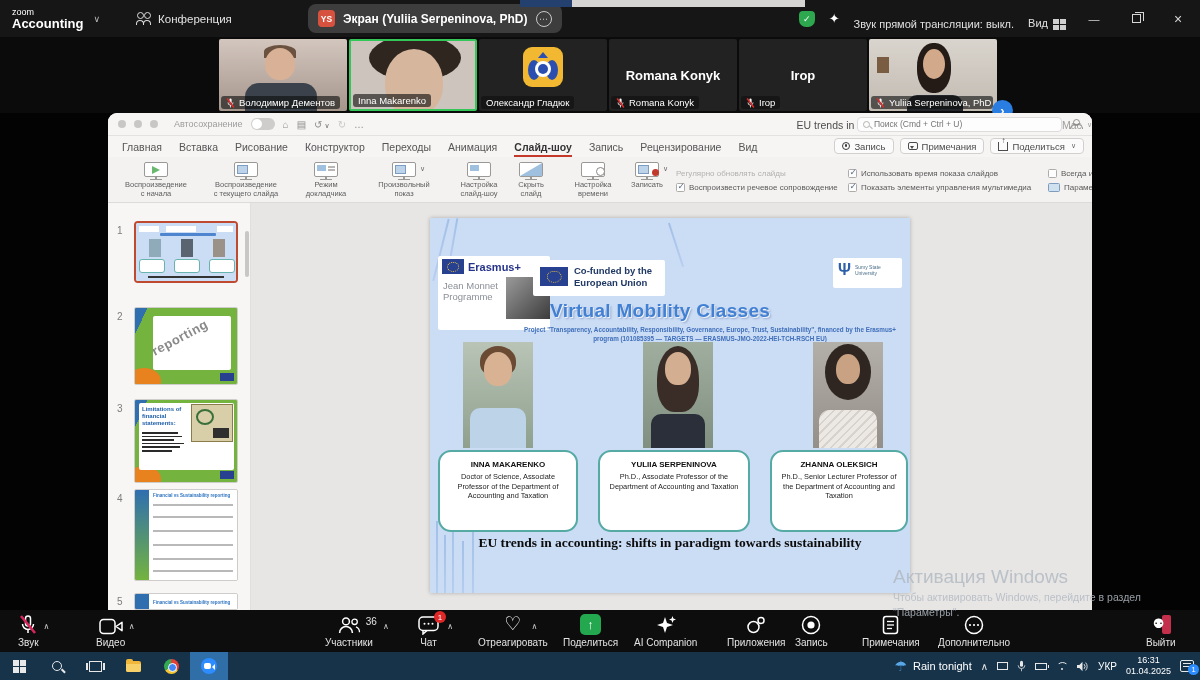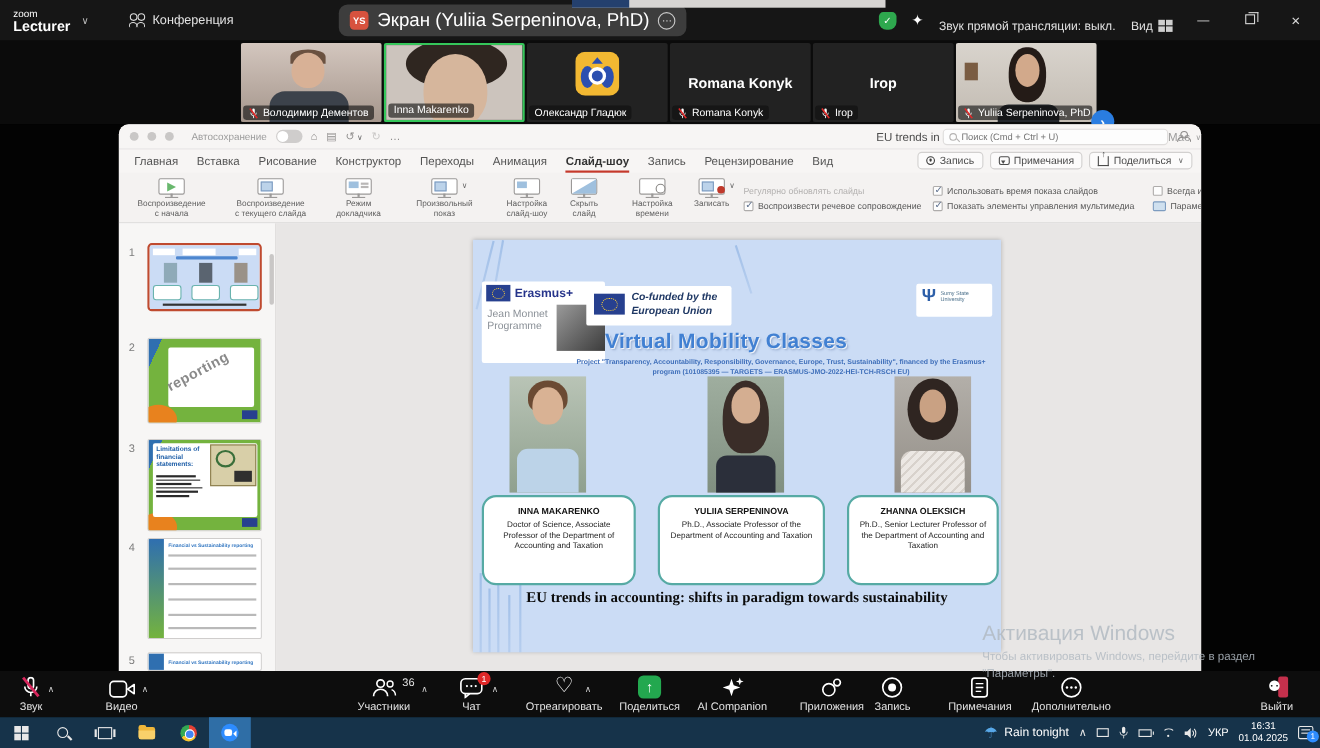--- a/index.html
+++ b/index.html
@@ -14,21 +14,21 @@
   .brand .b2 { font-size:13px; font-weight:bold; color:#fff; }
   .brand-caret { color:#bdbdbd; font-size:9px; margin-left:10px; }
   .mtab { display:flex; align-items:center; gap:7px; margin-left:36px; font-size:11.5px; color:#e3e3e3; }
   .ppl-icon { width:15px; height:13px; position:relative; }
   .ppl-icon::before, .ppl-icon::after { content:""; position:absolute; border:1.2px solid #dcdcdc; border-radius:50%; width:5px; height:5px; top:0; left:1px; }
   .ppl-icon::after { left:8px; }
   .ppl-icon i::before, .ppl-icon i::after { content:""; position:absolute; border:1.2px solid #dcdcdc; border-bottom:none; border-radius:4px 4px 0 0; width:6px; height:4px; bottom:0; left:0; }
   .ppl-icon i::after { left:7px; }
   .scrtab { position:absolute; left:308px; top:4px; height:29px; background:#3d3d3d; border-radius:8px; display:flex; align-items:center; gap:8px; padding:0 10px; }
   .ysbadge { width:17px; height:17px; border-radius:4px; background:#d7523e; color:#fff; font-size:8.5px; font-weight:bold; display:flex; align-items:center; justify-content:center; }
-  .scrtab .lbl { font-size:17px; color:#fff; }
+  .scrtab .lbl { font-size:12px; color:#fff;font-weight:bold; }
   .scrtab .more { width:16px; height:16px; border:1.2px solid #c9c9c9; border-radius:50%; color:#d8d8d8; font-size:9px; display:flex; align-items:center; justify-content:center; }
   .zr { position:absolute; right:0; top:0; height:37px; display:flex; align-items:center; gap:14px; padding-right:8px; }
   .shield { width:16px; height:16px; background:#2ea84e; border-radius:4px 4px 7px 7px; display:flex; align-items:center; justify-content:center; color:#fff; font-size:9px; }
   .sparkle { color:#fff; font-size:13px; position:relative; }
   .ztxt { font-size:11px; color:#e0e0e0;margin-top:10px; }
   .grid-ic { width:13px; height:11px; display:inline-grid; grid-template-columns:1fr 1fr; gap:1.5px; vertical-align:middle; margin-left:5px; }
   .grid-ic span { background:#cfcfcf; }
   .winbtn { width:28px; text-align:center; color:#d6d6d6; font-size:11px; }
   .restore { display:inline-block; width:9px; height:9px; border:1px solid #d6d6d6; position:relative; }
   .restore::before { content:""; position:absolute; left:2px; top:-3px; width:8px; height:8px; border:1px solid #d6d6d6; border-left:none; border-bottom:none; }
@@ -149,21 +149,21 @@
   .slide { position:absolute; left:179px; top:15px; width:480px; height:375px; background:#cbdcf5; box-shadow:0 0 4px rgba(0,0,0,.25); overflow:hidden; }
   .deco { position:absolute; background:linear-gradient(#7fa8dd,#a8c4ea); opacity:.55; width:1.5px; }
   .wbox { position:absolute; background:#fff; border-radius:2px; }
   .er-row { display:flex; align-items:center; gap:4px; padding:3px 4px; }
   .euflag { background:#27408f; position:relative; flex:0 0 auto; }
   .euflag::after { content:""; position:absolute; left:50%; top:50%; width:45%; height:55%; transform:translate(-50%,-50%); border:1px dotted #f4c93c; border-radius:50%; }
   .er-word { color:#26348b; font-weight:bold; font-size:11px; }
   .jm { display:flex; }
   .jm .jmt { font-size:9.5px; color:#8a9097; line-height:1.15; padding:4px 2px 0 5px; flex:1; }
   .jm .jmp { width:44px; height:42px; background:linear-gradient(135deg,#9a9a9a,#3c3c3c); }
-  .cof { display:flex; align-items:center; gap:6px; padding:5px 7px;font-style:italic; }
+  .cof { display:flex; align-items:center; gap:6px; padding:5px 7px; }
   .cof .ct { font-size:9.5px; font-weight:bold; color:#1f3864; line-height:1.25; }
   .univ { display:flex; align-items:center; gap:4px; padding:3px 5px; }
   .univ .ulogo { color:#2d5fa8; font-size:16px; font-weight:bold; }
   .univ .utxt { font-size:5px; color:#4a6f8a; line-height:1.3; }
   .stitle { position:absolute; left:120px; top:82px; width:352px; font-size:19px; font-weight:bold; color:#4180d2; text-shadow:1px 1px 0 rgba(255,255,255,.8), 2px 2px 2px rgba(60,90,140,.35); letter-spacing:.3px; }
   .ssub { position:absolute; left:86px; top:107px; width:388px; text-align:center; font-size:6.3px; font-weight:bold; color:#3f6fba; line-height:1.45; }
   .photo { position:absolute; top:124px; width:70px; height:106px; overflow:hidden; }
   .photo .bg { position:absolute; inset:0; }
   .photo .hair { position:absolute; border-radius:50% 50% 40% 40%; }
   .photo .face { position:absolute; border-radius:50% 50% 45% 45%; }
@@ -226,21 +226,21 @@
   .nbadge { position:absolute; right:-6px; bottom:-4px; width:11px; height:11px; border-radius:50%; background:#2d8cff; color:#fff; font-size:7.5px; display:flex; align-items:center; justify-content:center; }
 </style>
 </head>
 <body>
 
 <div id="app">
 
   <div class="ztitle">
     <div class="brand">
       <div class="b1">zoom</div>
-      <div class="b2">Lecturer</div>
+      <div class="b2">Accounting</div>
     </div>
     <span class="brand-caret">∨</span>
     <div class="mtab">
       <span class="ppl-icon"><i></i></span>
       <span>Конференция</span>
     </div>
     <div class="scrtab">
       <span class="ysbadge">YS</span>
       <span class="lbl">Экран (Yuliia Serpeninova, PhD)</span>
       <span class="more">⋯</span>

